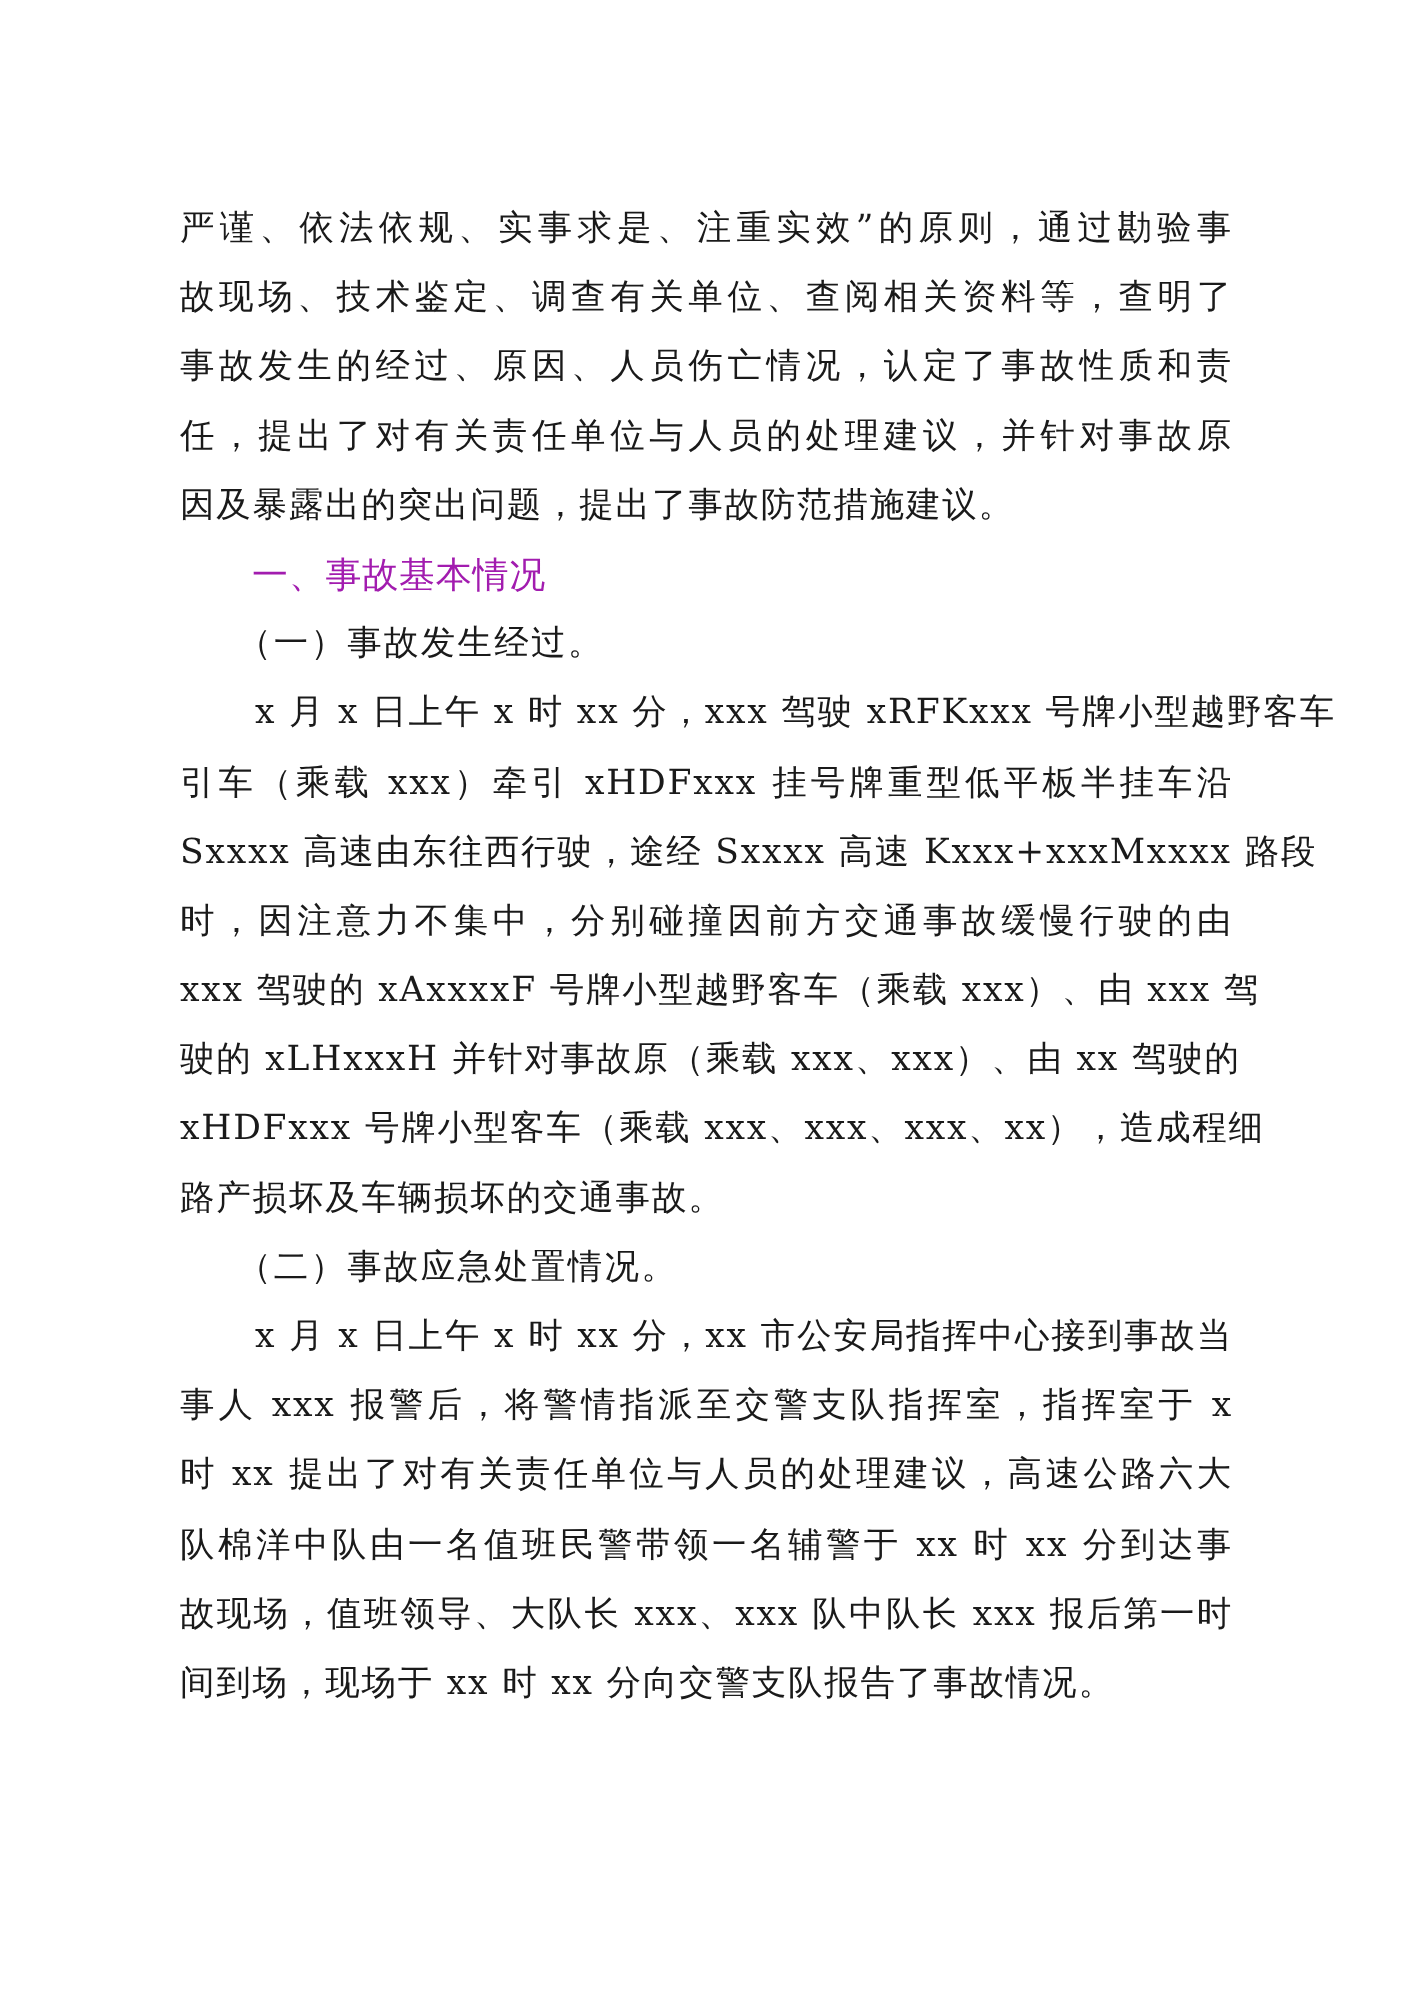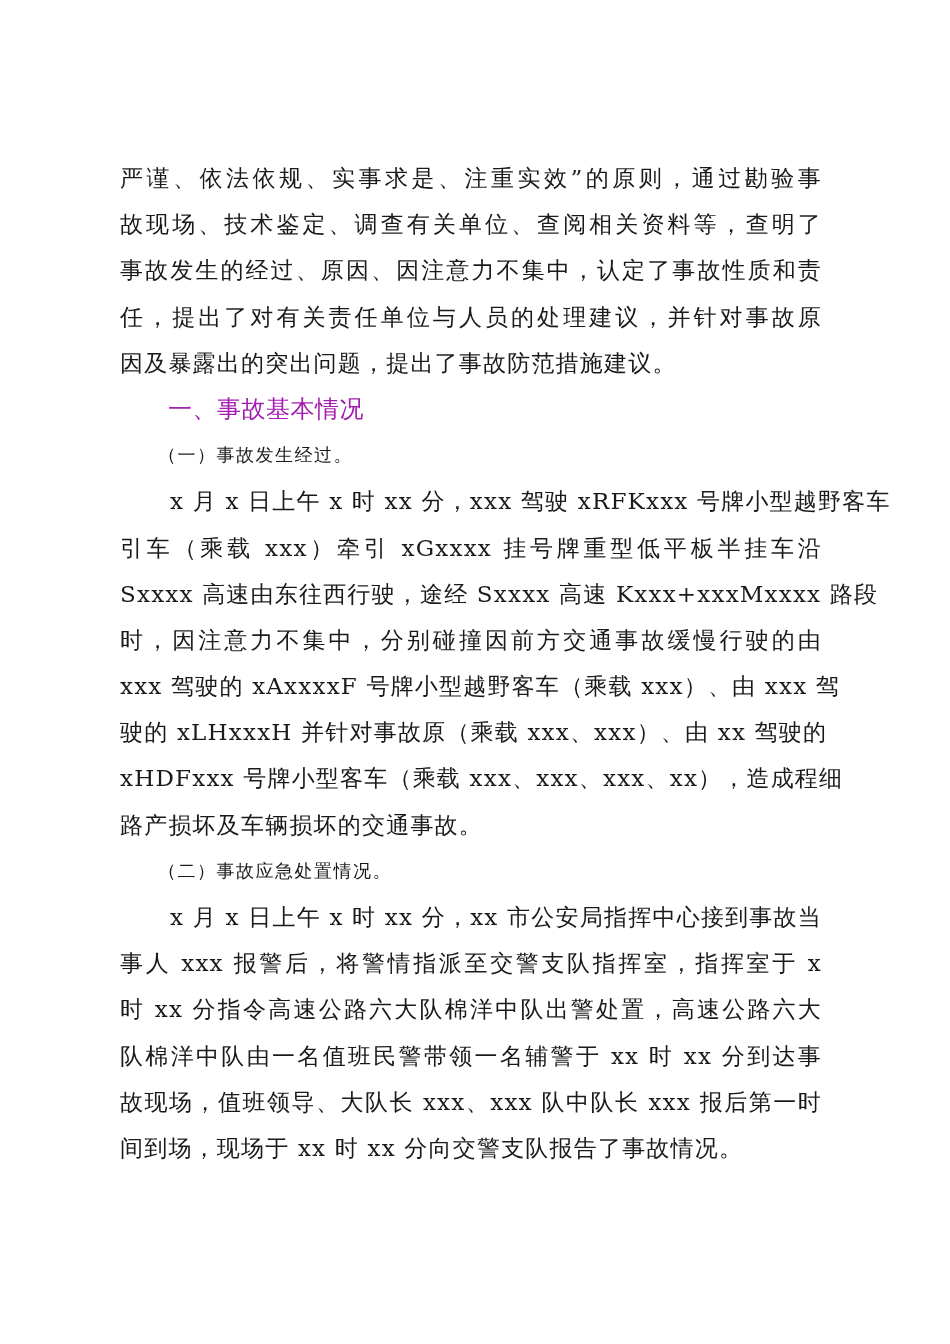--- a/index.html
+++ b/index.html
@@ -10,21 +10,21 @@
     body {
       width: 950px;
       height: 1344px;
       position: relative;
       overflow: hidden;
       color: #1a1a1a;
     }
     .page {
       position: absolute;
       left: 120px;
-      top: 155px;
+      top: 129px;
       width: 702px;
     }
     .para {
       font-family: "DejaVu Serif", "Liberation Serif", serif;
       font-size: 23px;
       line-height: 46.2px;
       margin: 0;
       text-align: justify;
       text-align-last: left;
       letter-spacing: 1.2px;
@@ -35,21 +35,21 @@
       font-size: 24px;
       line-height: 46.2px;
       margin: 0;
       padding-left: 48px;
       font-weight: normal;
       color: #a21caf;
       letter-spacing: 0.5px;
     }
     .h2 {
       font-family: "DejaVu Serif", "Liberation Serif", serif;
-      font-size: 18px;
+      font-size: 23px;
       line-height: 46.2px;
       margin: 0;
       padding-left: 38px;
       font-weight: normal;
       letter-spacing: 1.5px;
     }
     .line {
       display: block;
       white-space: nowrap;
       text-align: justify;
@@ -61,44 +61,44 @@
     }
   </style>
 </head>
 <body>
 
 <div class="page">
 
   <div class="para">
     <span class="line">严谨、依法依规、实事求是、注重实效”的原则，通过勘验事</span>
     <span class="line">故现场、技术鉴定、调查有关单位、查阅相关资料等，查明了</span>
-    <span class="line">事故发生的经过、原因、因注意力不集中，认定了事故性质和责</span>
+    <span class="line">事故发生的经过、原因、人员伤亡情况，认定了事故性质和责</span>
     <span class="line">任，提出了对有关责任单位与人员的处理建议，并针对事故原</span>
     <span class="line last">因及暴露出的突出问题，提出了事故防范措施建议。</span>
   </div>
 
   <h1 class="h1">一、事故基本情况</h1>
 
   <h2 class="h2">（一）事故发生经过。</h2>
 
   <div class="para">
     <span class="line" style="padding-left:50px">x 月 x 日上午 x 时 xx 分，xxx 驾驶 xRFKxxx 号牌小型越野客车</span>
-    <span class="line">引车（乘载 xxx）牵引 xGxxxx 挂号牌重型低平板半挂车沿</span>
+    <span class="line">引车（乘载 xxx）牵引 xHDFxxx 挂号牌重型低平板半挂车沿</span>
     <span class="line">Sxxxx 高速由东往西行驶，途经 Sxxxx 高速 Kxxx+xxxMxxxx 路段</span>
     <span class="line">时，因注意力不集中，分别碰撞因前方交通事故缓慢行驶的由</span>
     <span class="line">xxx 驾驶的 xAxxxxF 号牌小型越野客车（乘载 xxx）、由 xxx 驾</span>
     <span class="line">驶的 xLHxxxH 并针对事故原（乘载 xxx、xxx）、由 xx 驾驶的</span>
     <span class="line">xHDFxxx 号牌小型客车（乘载 xxx、xxx、xxx、xx），造成程细</span>
     <span class="line last">路产损坏及车辆损坏的交通事故。</span>
   </div>
 
   <h2 class="h2">（二）事故应急处置情况。</h2>
 
   <div class="para">
     <span class="line" style="padding-left:50px">x 月 x 日上午 x 时 xx 分，xx 市公安局指挥中心接到事故当</span>
     <span class="line">事人 xxx 报警后，将警情指派至交警支队指挥室，指挥室于 x</span>
-    <span class="line">时 xx 分指令高速公路六大队棉洋中队出警处置，高速公路六大</span>
+    <span class="line">时 xx 提出了对有关责任单位与人员的处理建议，高速公路六大</span>
     <span class="line">队棉洋中队由一名值班民警带领一名辅警于 xx 时 xx 分到达事</span>
     <span class="line">故现场，值班领导、大队长 xxx、xxx 队中队长 xxx 报后第一时</span>
     <span class="line last">间到场，现场于 xx 时 xx 分向交警支队报告了事故情况。</span>
   </div>
 
 </div>
 
 </body></html>

